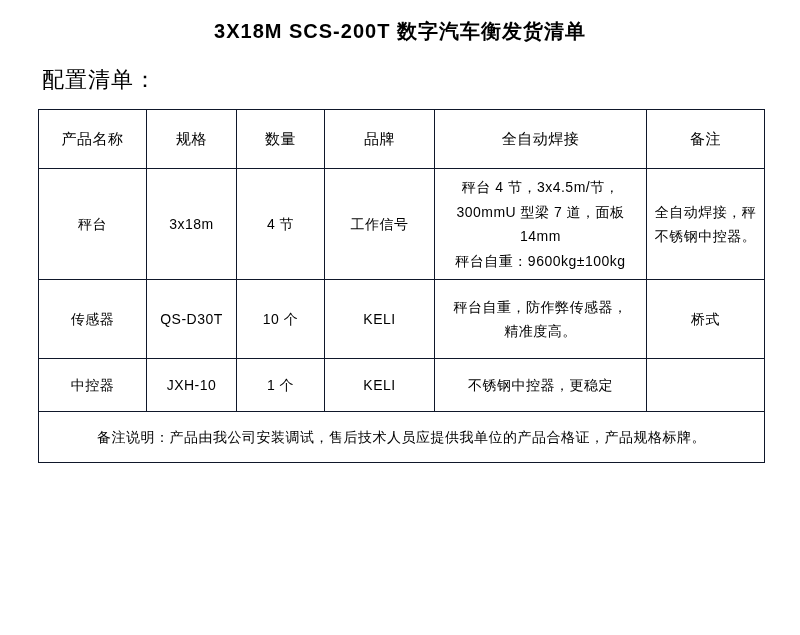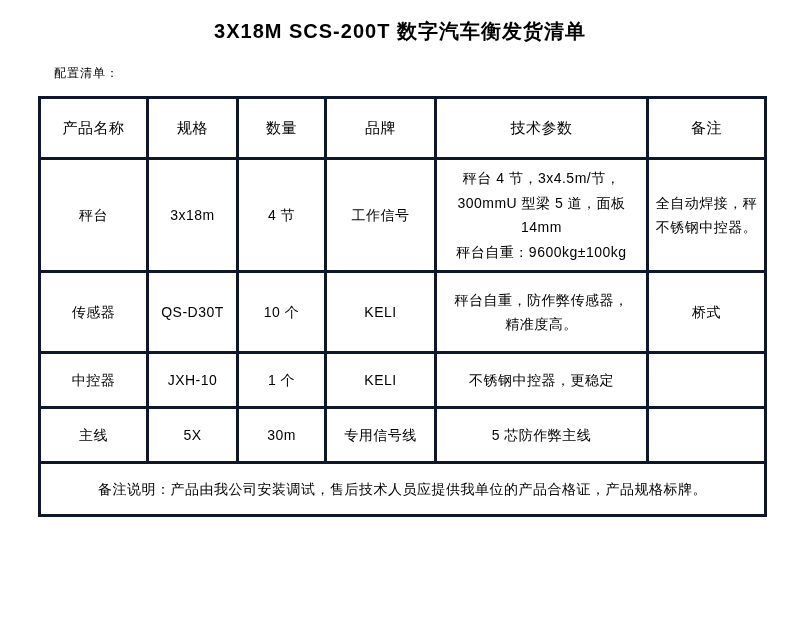--- a/index.html
+++ b/index.html
@@ -22,37 +22,37 @@
   }
   .doc-title {
     text-align: center;
     font-size: 20px;
     font-weight: bold;
     letter-spacing: 1px;
     padding-top: 18px;
     padding-bottom: 6px;
   }
   .subtitle {
-    font-size: 12px;
-    padding-left: 54px;
+    font-size: 22px;
+    padding-left: 42px;
     padding-top: 14px;
     padding-bottom: 14px;
     letter-spacing: 1px;
   }
   .table-wrap {
     padding: 0 36px 0 38px;
   }
   table.spec {
     border-collapse: collapse;
     width: 726px;
     table-layout: fixed;
     font-size: 14px;
   }
   table.spec td {
-    border: 3px solid #0f172a;
+    border: 1px solid #0f172a;
     text-align: center;
     vertical-align: middle;
     padding: 6px 4px;
     line-height: 1.75;
     letter-spacing: 0.5px;
   }
   .col-a { width: 108px; }
   .col-b { width: 90px; }
   .col-c { width: 88px; }
   .col-d { width: 110px; }
@@ -101,32 +101,32 @@
           <col class="col-d">
           <col class="col-e">
           <col class="col-f">
       </colgroup>
       <tbody>
         <tr class="head-row">
           <td>产品名称</td>
           <td>规格</td>
           <td>数量</td>
           <td>品牌</td>
-          <td>技术参数</td>
+          <td>全自动焊接</td>
           <td>备注</td>
         </tr>
 
         <tr class="row-tall">
           <td>秤台</td>
           <td>3x18m</td>
           <td>4 节</td>
           <td>工作信号</td>
           <td>
             <span class="ml">秤台 4 节，3x4.5m/节，</span>
-            <span class="ml">300mmU 型梁 5 道，面板 14mm</span>
+            <span class="ml">300mmU 型梁 7 道，面板 14mm</span>
             <span class="ml">秤台自重：9600kg±100kg</span>
           </td>
           <td>
             <span class="ml">全自动焊接，秤</span>
             <span class="ml">不锈钢中控器。</span>
           </td>
         </tr>
 
         <tr class="row-mid">
           <td>传感器</td>
@@ -144,28 +144,20 @@
         <tr class="row-short">
           <td>中控器</td>
           <td>JXH-10</td>
           <td>1 个</td>
           <td>KELI</td>
           <td>不锈钢中控器，更稳定</td>
           <td></td>
         </tr>
 
 
-        <tr class="row-short">
-          <td>主线</td>
-          <td>5X</td>
-          <td>30m</td>
-          <td>专用信号线</td>
-          <td>5 芯防作弊主线</td>
-          <td></td>
-        </tr>
 
         <tr class="note-row">
           <td colspan="6">备注说明：产品由我公司安装调试，售后技术人员应提供我单位的产品合格证，产品规格标牌。</td>
         </tr>
       </tbody>
     </table>
   </div>
 
 </div>
 

